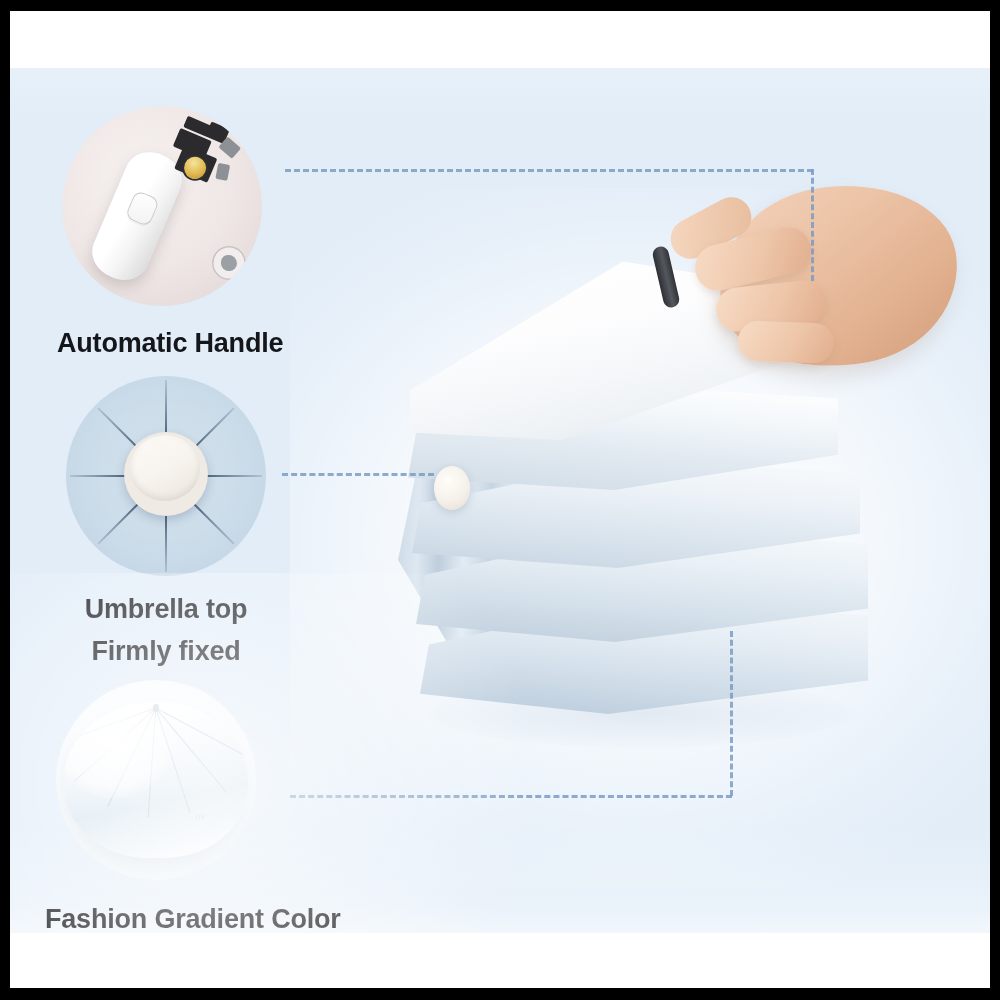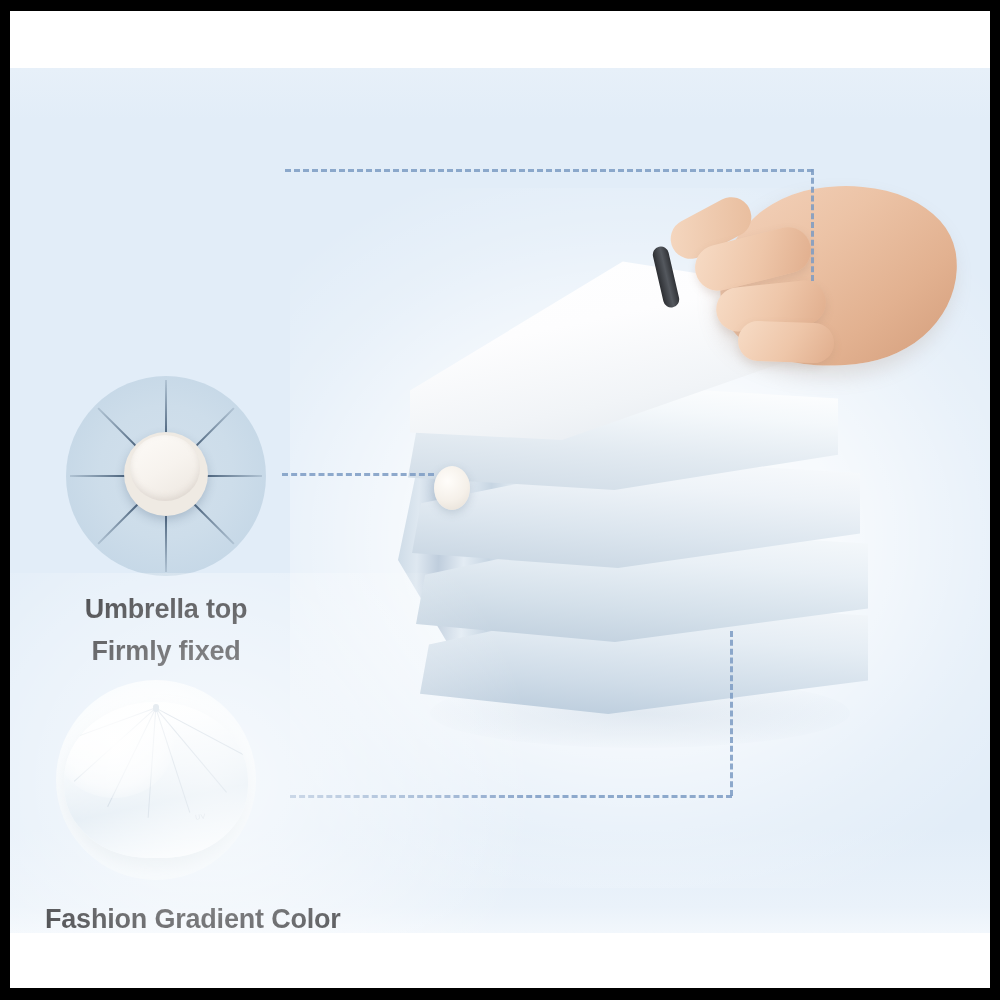--- a/index.html
+++ b/index.html
@@ -416,20 +416,40 @@
       </div>
 
       <div class="dash-h" style="left:275px; top:101px; width:528px;"></div>
       <div class="dash-v" style="left:801px; top:101px; height:112px;"></div>
 
       <div class="dash-h" style="left:272px; top:405px; width:152px;"></div>
 
       <div class="dash-h" style="left:280px; top:727px; width:442px;"></div>
       <div class="dash-v" style="left:720px; top:563px; height:165px;"></div>
 
+      <div class="callout" style="left:52px; top:38px; width:250px; height:260px;">
+        <div class="bubble bubble-handle">
+          <div class="handle-body">
+            <div class="handle-btn"></div>
+          </div>
+          <div class="handle-mech">
+            <span class="mech-chip" style="left:4px;  top:4px;  width:26px; height:12px;"></span>
+            <span class="mech-chip" style="left:28px; top:0px;  width:20px; height:16px;"></span>
+            <span class="mech-chip" style="left:2px;  top:18px; width:34px; height:20px;"></span>
+            <span class="mech-chip" style="left:12px; top:32px; width:36px; height:26px;"></span>
+            <span class="mech-gray" style="left:46px; top:10px; width:18px; height:14px; transform:rotate(18deg);"></span>
+            <span class="mech-gray" style="left:52px; top:34px; width:12px; height:16px; transform:rotate(-12deg);"></span>
+            <span class="mech-gold"></span>
+          </div>
+          <div class="detail-chip">
+              <i></i>
+            </div>
+        </div>
+        <div class="label" style="left:-5px; top:220px;">Automatic Handle</div>
+      </div>
 
       <div class="callout" style="left:56px; top:308px; width:250px; height:300px;">
         <div class="bubble bubble-top">
           <span class="rib" style="transform:translate(-50%,0) rotate(0deg);"></span>
           <span class="rib" style="transform:translate(-50%,0) rotate(45deg);"></span>
           <span class="rib" style="transform:translate(-50%,0) rotate(90deg);"></span>
           <span class="rib" style="transform:translate(-50%,0) rotate(135deg);"></span>
           <span class="rib" style="transform:translate(-50%,0) rotate(180deg);"></span>
           <span class="rib" style="transform:translate(-50%,0) rotate(225deg);"></span>
           <span class="rib" style="transform:translate(-50%,0) rotate(270deg);"></span>

